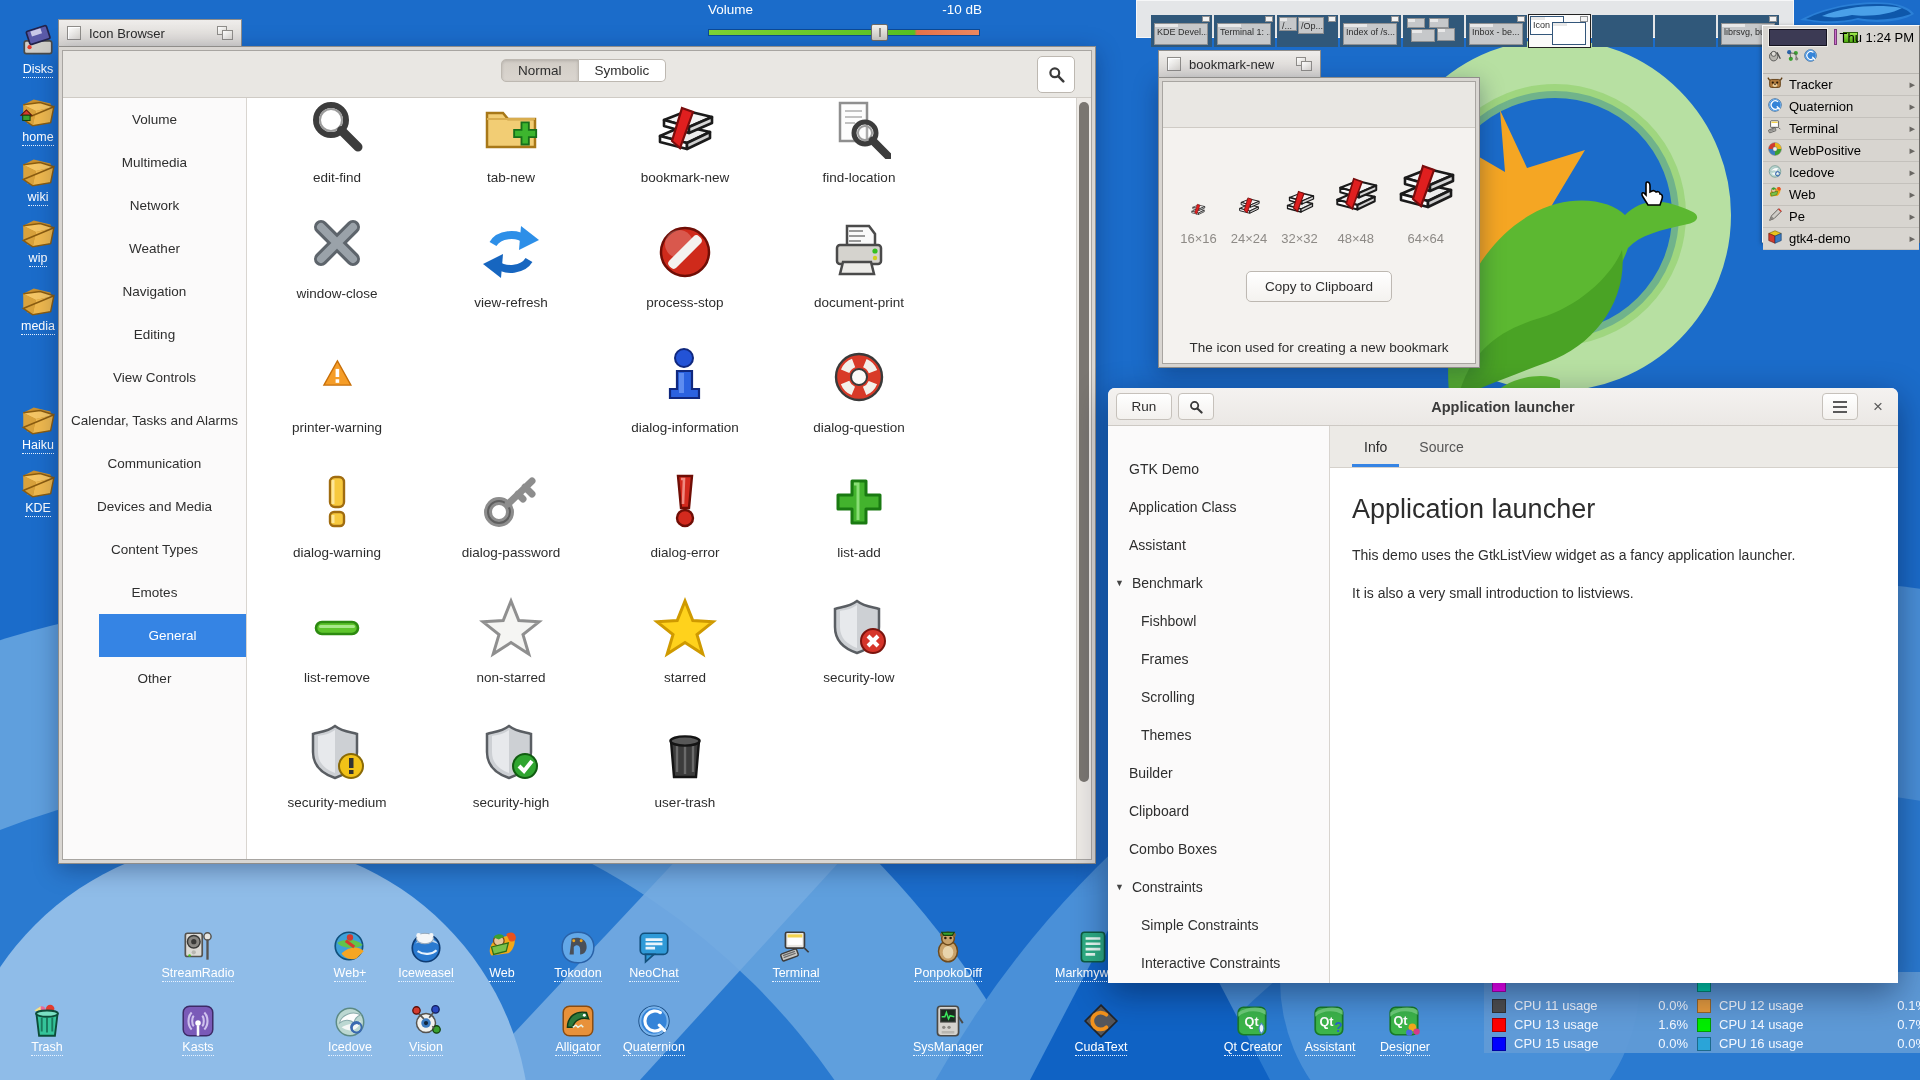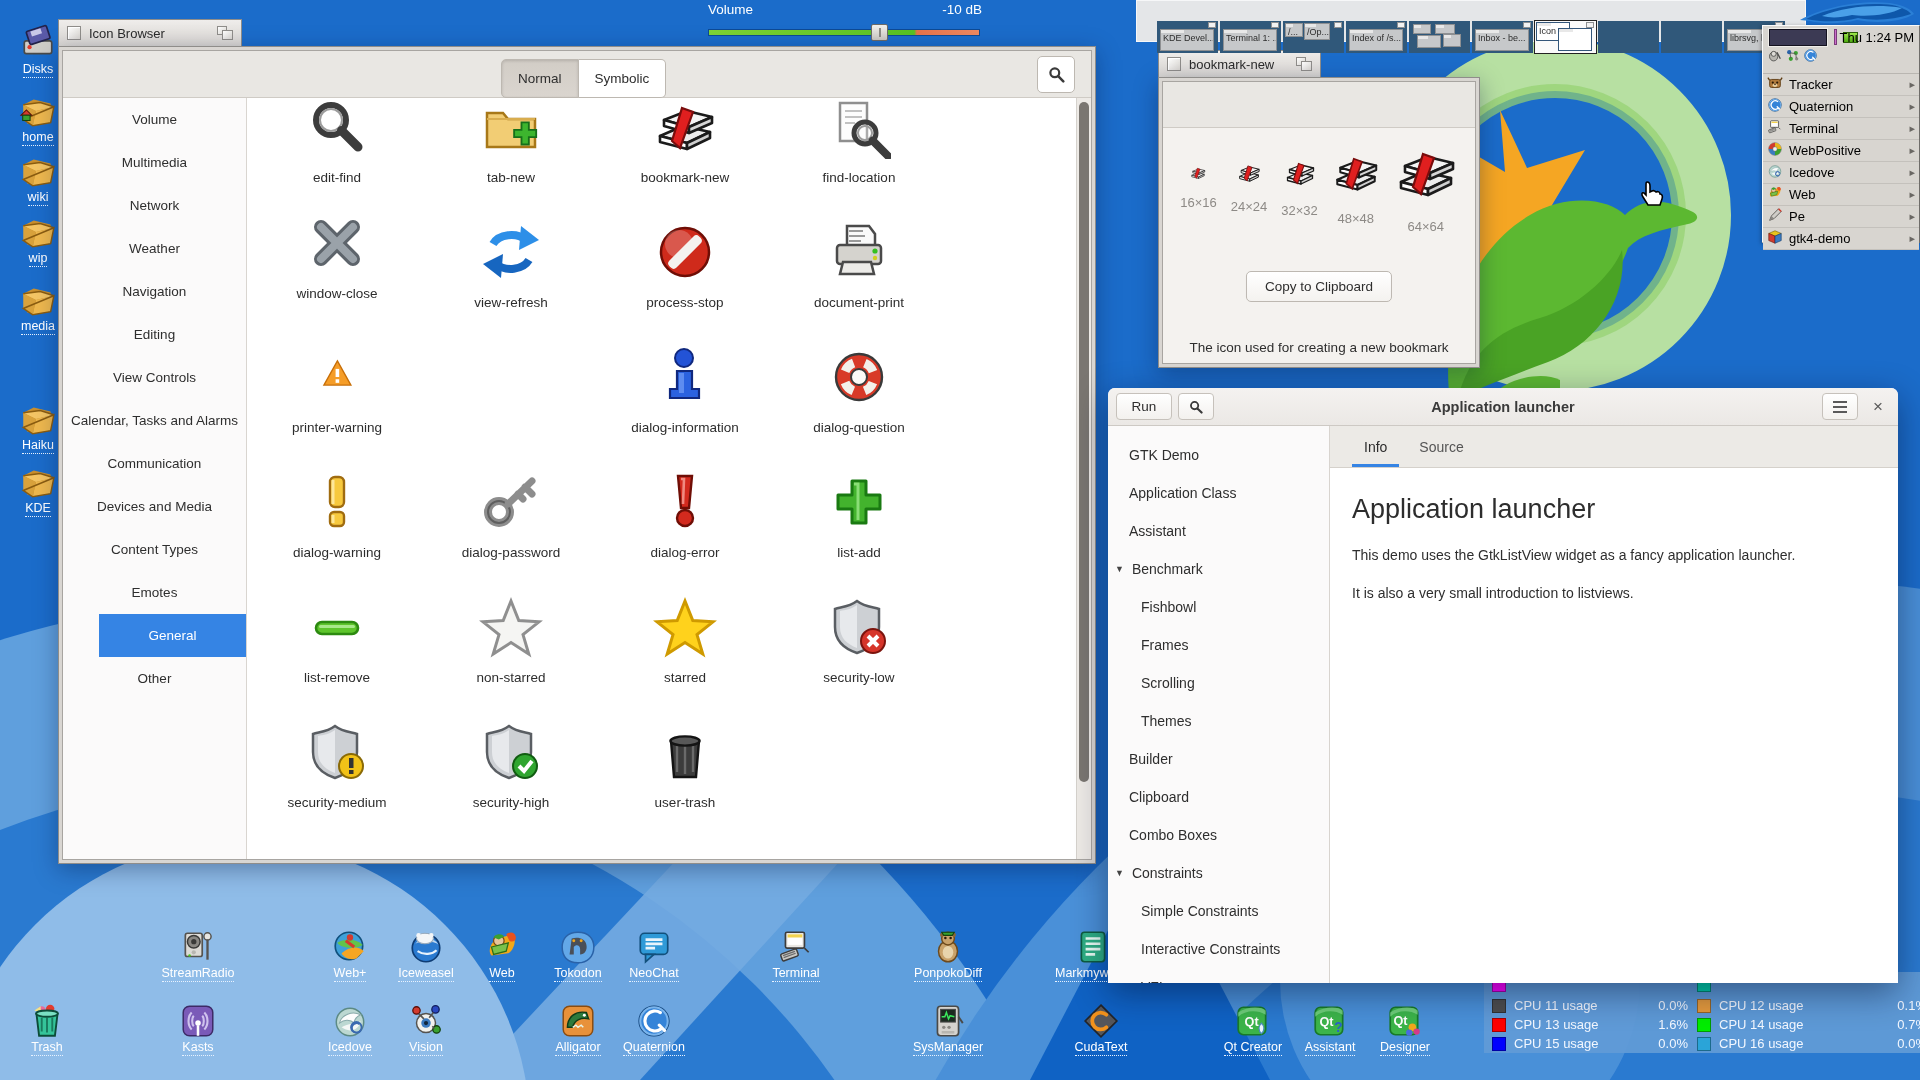--- a/index.html
+++ b/index.html
@@ -30,69 +30,69 @@
   .hwin-tab .zoombox i.b1 { left:0; top:0; width:10px; height:9px; }
   .hwin-tab .zoombox i.b2 { left:5px; top:4px; width:11px; height:10px; }
   .hwin-body { position:absolute; background:#d9d6d2; border:1px solid #8f8d8a; padding:3px; box-shadow:0 6px 22px rgba(0,20,60,.35); }
   .hwin-inner { width:100%; height:100%; background:#fff; border:1px solid #a8a5a1; position:relative; overflow:hidden; }
 
   
   #ib-tab { left:58px; top:19px; width:184px; z-index:10; }
   #ib-body { left:58px; top:46px; width:1038px; height:818px; z-index:10; }
   #ib-toolbar { position:absolute; left:0; top:0; right:0; height:47px; background:#e9e7e3; border-bottom:1px solid #cfcbc5; }
   #ib-toggle { position:absolute; left:438px; top:8px; display:flex; }
-  #ib-toggle .tbtn { font-size:13.5px; color:#2e2e2e; padding:11px 16px; border:1px solid #bdb8b1; background:#fff; }
+  #ib-toggle .tbtn { font-size:13.5px; color:#2e2e2e; padding:3px 16px; border:1px solid #bdb8b1; background:#fff; }
   #ib-toggle .tbtn.first { border-radius:5px 0 0 5px; }
   #ib-toggle .tbtn.last { border-radius:0 5px 5px 0; border-left:none; }
   #ib-toggle .tbtn.active { background:linear-gradient(#d2cdc6,#dad5cf); box-shadow:inset 0 1px 3px rgba(0,0,0,.15); }
   #ib-search { position:absolute; right:16px; top:5px; width:38px; height:37px; background:#fff; border:1px solid #bdb8b1; border-radius:5px; display:flex; align-items:center; justify-content:center; }
   #ib-side { position:absolute; left:0; top:47px; bottom:0; width:184px; background:#fbfafa; border-right:1px solid #d9d5d0; }
   .ib-cat { height:43px; display:flex; align-items:center; justify-content:center; font-size:13.5px; color:#2e2e2e; white-space:nowrap; }
   .ib-cat.sel { background:#3584e4; color:#fff;margin-left:36px; }
   #ib-grid { position:absolute; left:184px; top:47px; right:0; bottom:0; background:#fff; }
   .gcell { position:absolute; width:174px; height:125px; text-align:center; }
   .gcell .gi { height:86px; display:flex; align-items:center; justify-content:center; }
   .gcell .gl { font-size:13.5px; color:#2d2d2d; }
   #ib-scroll { position:absolute; right:0; top:47px; bottom:0; width:15px; background:#edeae6; border-left:1px solid #d5d2cd; }
   #ib-thumb { position:absolute; left:2px; right:2px; top:4px; height:680px; background:#7a7671; border-radius:6px; }
 
   
   #bm-tab { left:1158px; top:50px; width:163px; z-index:11; }
   #bm-body { left:1158px; top:77px; width:322px; height:291px; z-index:11; }
   #bm-toolbar { position:absolute; left:0; top:0; right:0; height:46px; background:#e9e7e3; border-bottom:1px solid #cfcbc5; }
-  #bm-icons { position:absolute; left:0; top:46px; right:0; display:flex; align-items:center; justify-content:center; gap:14px; height:118px; }
+  #bm-icons { position:absolute; left:0; top:46px; right:0; display:flex; align-items:flex-end; justify-content:center; gap:14px; height:118px; }
   .bm-item { display:flex; flex-direction:column; align-items:center; justify-content:flex-end; }
   .bm-item .sz { font-size:13px; color:#8d8a86; margin-top:10px; }
   #bm-btn { position:absolute; left:50%; transform:translateX(-50%); top:189px; font-size:13.5px; color:#2e2e2e; background:linear-gradient(#fff,#f4f2ef); border:1px solid #bdb8b1; border-radius:5px; padding:7px 18px; white-space:nowrap; }
   #bm-caption { position:absolute; left:0; right:0; top:258px; text-align:center; font-size:13.5px; color:#2e2e2e; }
 
   
   #gtk { left:1108px; top:388px; width:790px; height:595px; z-index:12; border-radius:7px 7px 0 0; box-shadow:0 10px 34px rgba(0,10,40,.45); background:#fff; overflow:hidden; }
   #gtk-hdr { position:absolute; left:0; top:0; right:0; height:38px; background:linear-gradient(#f4f2f0,#ebe8e5); border-bottom:1px solid #cdc9c4; display:flex; align-items:center; padding:0 8px; }
   .gbtn { height:27px; background:linear-gradient(#fff,#f3f1ee); border:1px solid #c6c1bb; border-radius:4px; display:flex; align-items:center; justify-content:center; font-size:13.5px; color:#2e2e2e; }
   #gtk-run { width:56px; margin-right:6px; }
   #gtk-find { width:36px; }
   #gtk-title { position:absolute; left:0; right:0; text-align:center; font-size:14.5px; font-weight:bold; color:#3a3a3a; pointer-events:none; }
   #gtk-menu { width:36px; margin-left:auto; margin-right:8px; flex-direction:column; gap:3px; }
   #gtk-menu i { display:block; width:14px; height:2px; background:#5a5a5a; }
   #gtk-close { font-size:17px; color:#5a5a5a; width:24px; text-align:center; }
-  #gtk-side { position:absolute; left:0; top:38px; bottom:0; width:222px; background:#fbfafa; border-right:1px solid #d8d4cf; padding-top:10px; }
+  #gtk-side { position:absolute; left:0; top:38px; bottom:0; width:222px; background:#fbfafa; border-right:1px solid #d8d4cf; padding-top:24px; }
   .gs-item { height:38px; display:flex; align-items:center; font-size:14px; color:#2e2e2e; padding-left:21px; }
   .gs-item .tri { font-size:9px; color:#444; margin-right:8px; margin-left:-14px; }
   .gs-item.ind { padding-left:33px; }
   #gtk-tabs { position:absolute; left:222px; top:38px; right:0; height:42px; background:#eceae6; border-bottom:1px solid #d5d1cb; display:flex; align-items:stretch; padding-left:18px; }
   .gtab { display:flex; align-items:center; padding:0 16px; font-size:14px; color:#555; position:relative; }
   .gtab.active { color:#2d2d2d; }
   .gtab.active:after { content:""; position:absolute; left:4px; right:4px; bottom:0; height:3px; background:#3584e4; }
   #gtk-content { position:absolute; left:222px; top:80px; right:0; bottom:0; background:#fff; padding:26px 0 0 22px; }
   #gtk-h1 { font-size:27px; color:#2d2d2d; font-weight:normal; }
   .gtk-p { font-size:14px; color:#2e2e2e; margin-top:22px; }
 
   
-  #wsbar { left:1136px; top:0; height:38px; z-index:13; background:#e4e6e8; border:1px solid #f6f7f8; display:flex; gap:2px; padding:20px; }
+  #wsbar { left:1136px; top:0; height:38px; z-index:13; background:#e4e6e8; border:1px solid #f6f7f8; display:flex; gap:2px; padding:14px; }
   .tile { width:61px; height:32px; background:#30587a; position:relative; overflow:hidden; }
   .tile.active { background:#fafafa; outline:1px solid #222; }
   .twin { position:absolute; background:#c6c8ca; border:1px solid #8e9092; font-size:9px; color:#2d2d2d; overflow:hidden; white-space:nowrap; padding:3px 1px 0 2px; }
   .twin:before { content:""; position:absolute; left:0; top:0; width:45%; height:3px; background:#e8e8e8; }
   .tile.active .twin { background:#fff; border-color:#33567a; }
   .tdot { position:absolute; right:2px; top:1px; width:8px; height:6px; background:#f2f2f2; border:1px solid #8e9092; }
 
   
   #feather { left:1762px; top:0; width:158px; height:25px; z-index:13; }
   #deskbar { left:1762px; top:25px; width:158px; height:218px; z-index:13; background:#dcd9d4; border:1px solid #6f6d6a; border-top-color:#fafafa; border-left-color:#fafafa; box-shadow:-1px 1px 4px rgba(0,0,0,.3); }

